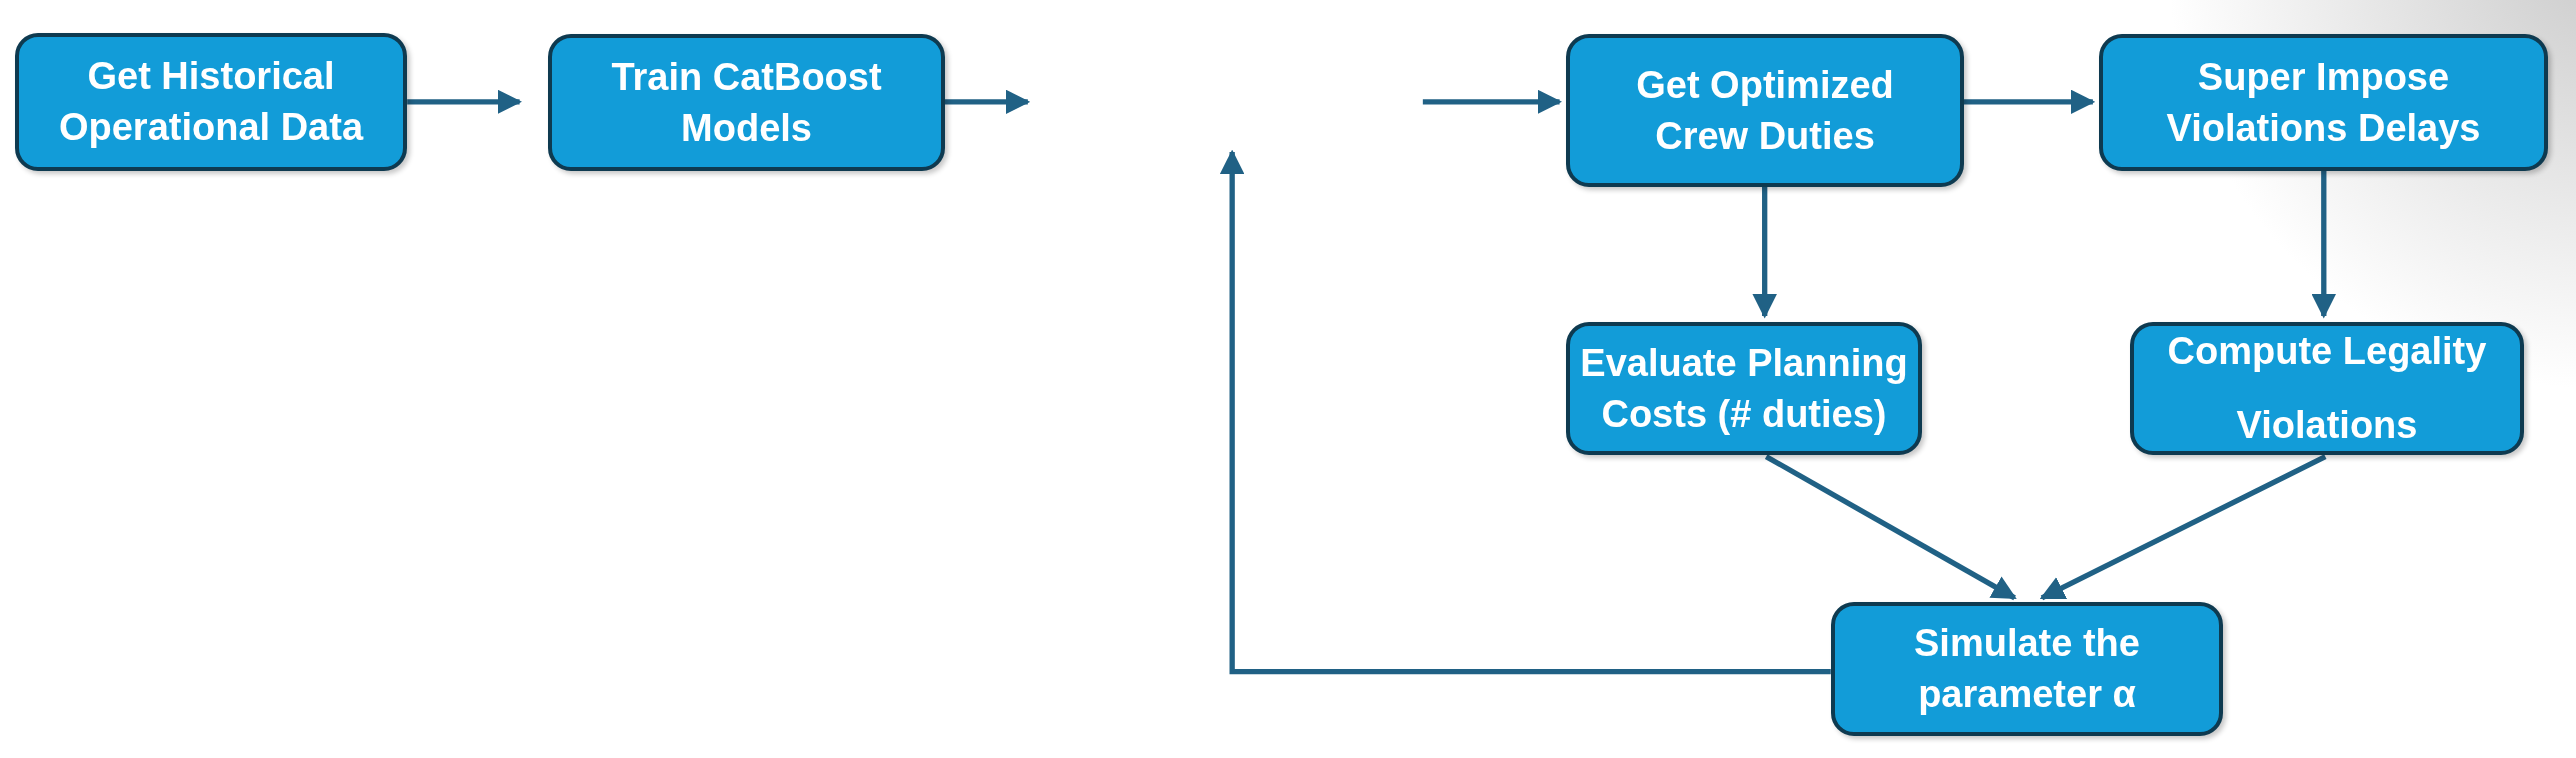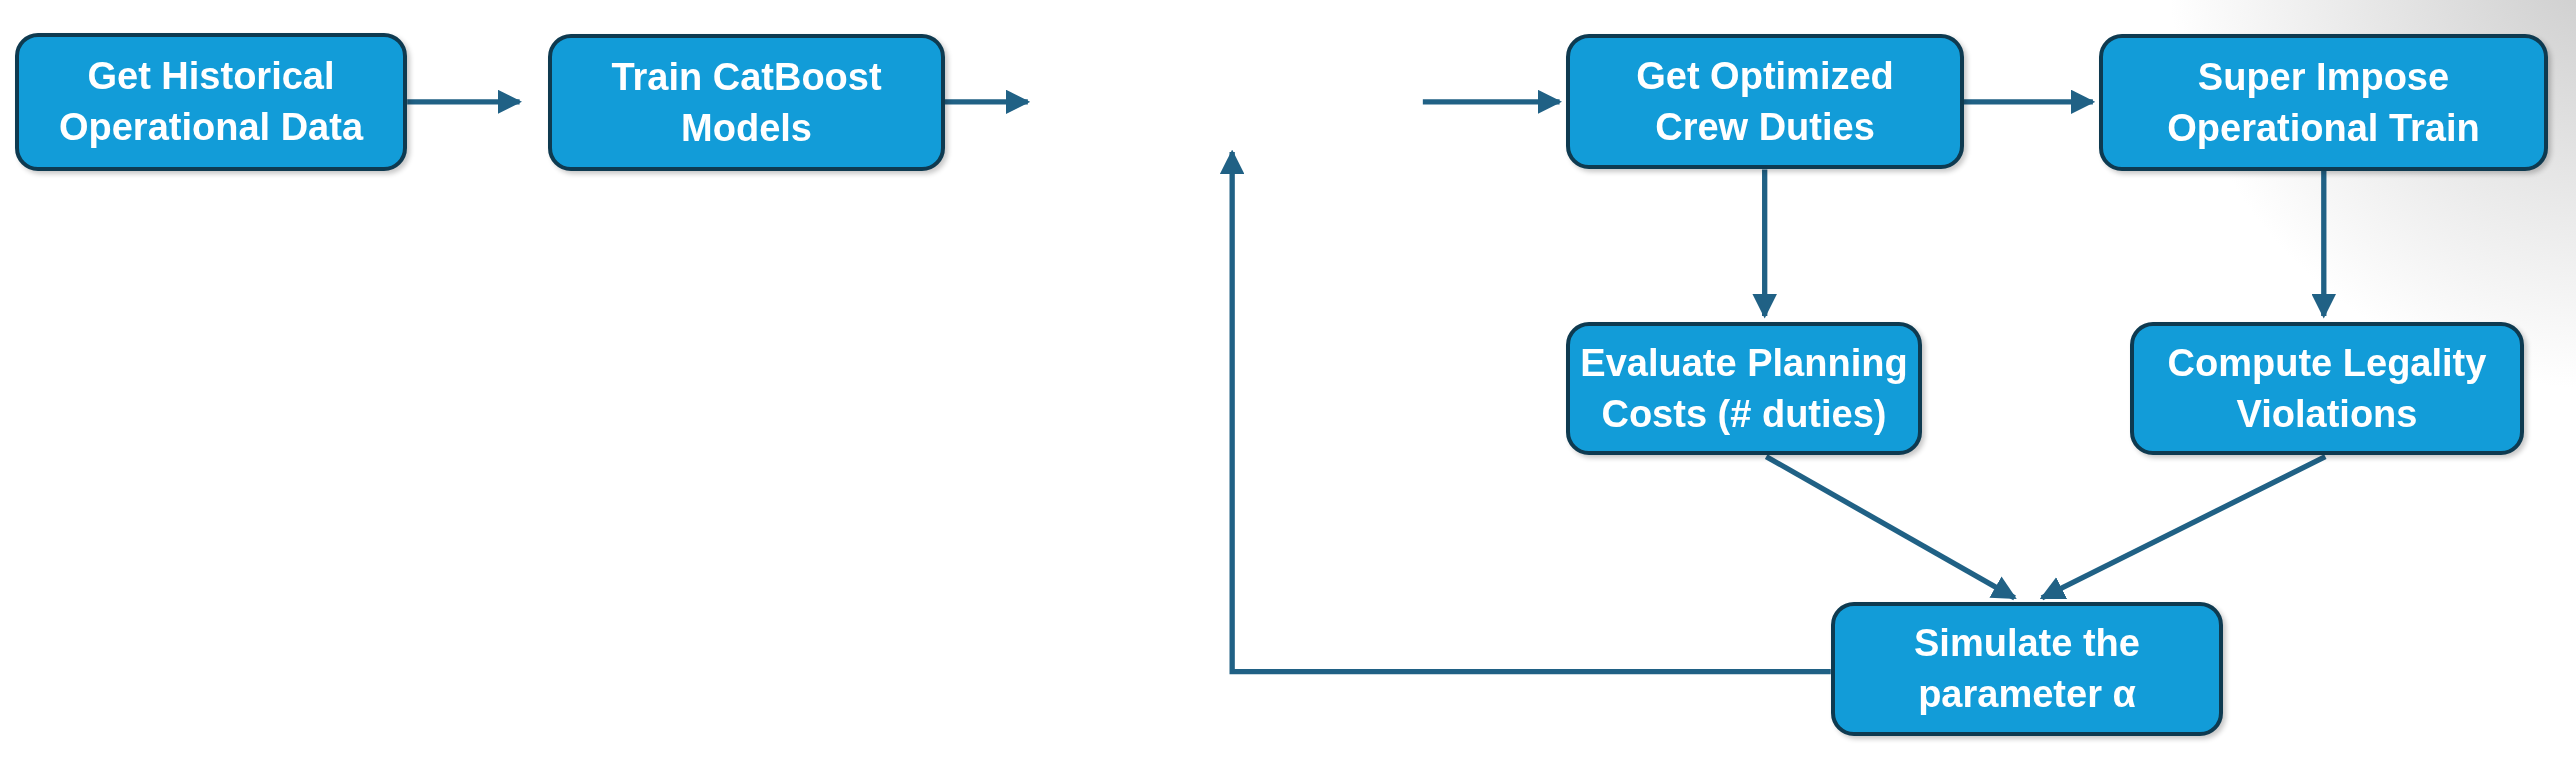--- a/index.html
+++ b/index.html
@@ -78,36 +78,36 @@
     <div class="line">Get Historical</div>
     <div class="line">Operational Data</div>
   </div>
 
   <div class="node" style="left:526px;  top:34px;  width:397px; height:137px;margin-left:22px;">
     <div class="line">Train CatBoost</div>
     <div class="line">Models</div>
   </div>
 
 
-  <div class="node" style="left:1566px; top:34px;  width:398px; height:135px;">
+  <div class="node" style="left:1566px; top:34px;  width:398px; height:153px;">
     <div class="line">Get Optimized</div>
     <div class="line">Crew Duties</div>
   </div>
 
   <div class="node" style="left:2099px; top:34px;  width:449px; height:137px;">
     <div class="line">Super Impose</div>
-    <div class="line">Operational Train</div>
+    <div class="line">Violations Delays</div>
   </div>
 
   <div class="node" style="left:1566px; top:322px; width:356px; height:133px;">
     <div class="line">Evaluate Planning</div>
     <div class="line">Costs (# duties)</div>
   </div>
 
-  <div class="node" style="left:2130px; top:322px; width:394px; height:133px;">
+  <div class="node" style="left:2130px; top:322px; width:394px; height:133px;justify-content:space-between;">
     <div class="line">Compute Legality</div>
     <div class="line">Violations</div>
   </div>
 
   <div class="node" style="left:1831px; top:602px; width:392px; height:134px;">
     <div class="line">Simulate the</div>
     <div class="line">parameter α</div>
   </div>
 
 </div>

